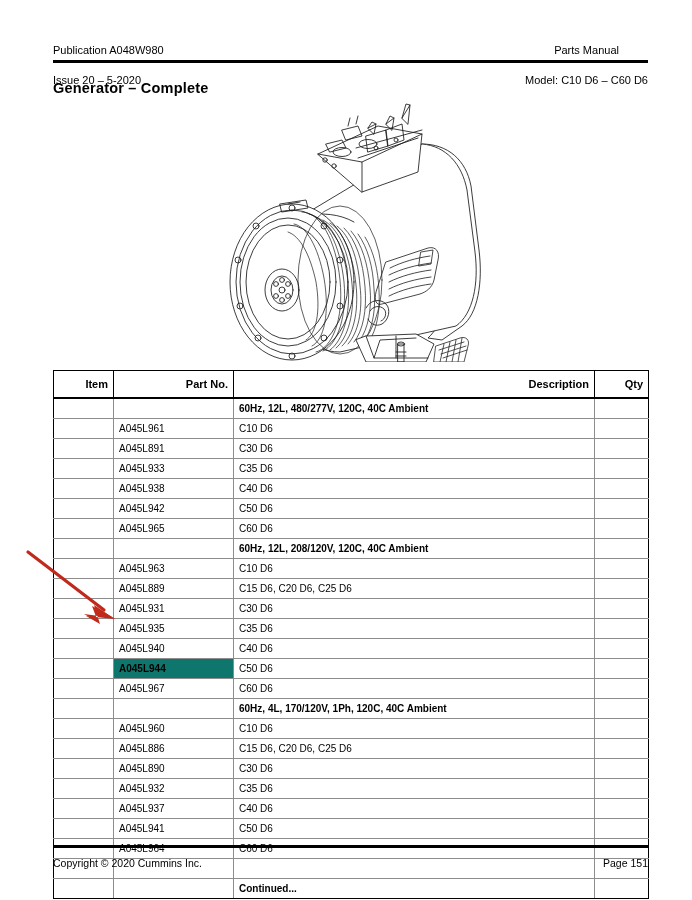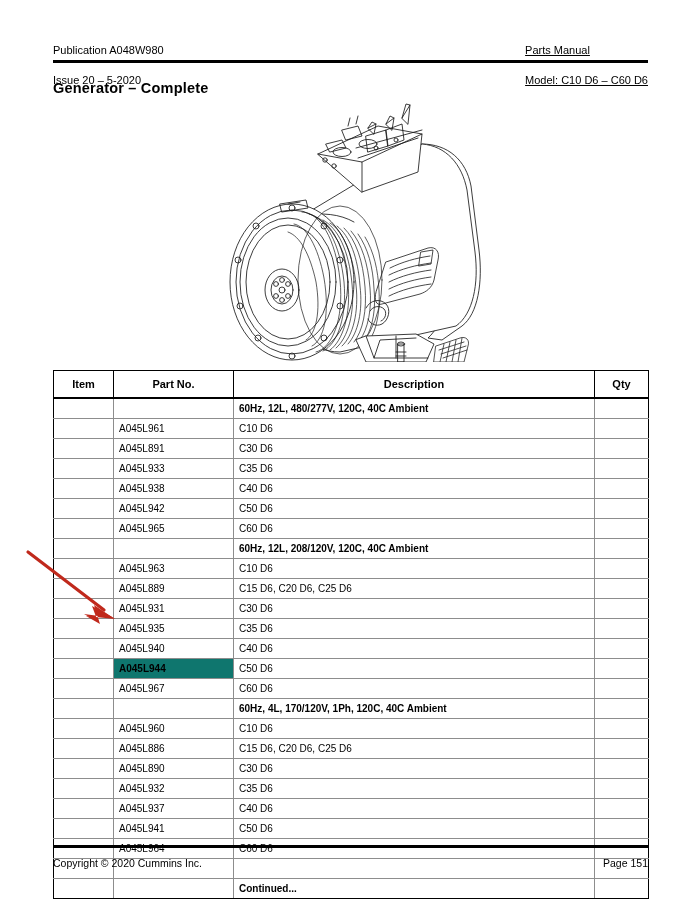--- a/index.html
+++ b/index.html
@@ -21,21 +21,21 @@
     position: absolute;
     left: 53px;
     top: 28px;
     width: 595px;
     display: flex;
     justify-content: space-between;
     font-size: 11px;
     line-height: 15px;
   }
   .hdr-left, .hdr-right { white-space: pre-line; }
-  .hdr-right { text-align: left; text-decoration: underline; }
+  .hdr-right { text-align: center; }
 
   .rule-top {
     position: absolute;
     left: 53px;
     top: 60px;
     width: 595px;
     height: 0;
     border-top: 2px solid #000;
     border-bottom: 1px solid #000;
   }
@@ -81,21 +81,21 @@
     overflow: hidden;
     white-space: nowrap;
   }
   .parts-table thead th {
     border: 1px solid #000;
     border-bottom-width: 2px;
     font-weight: bold;
     font-size: 11px;
     height: 26px;
     line-height: 26px;
-    text-align: center;
+    text-align: right;
   }
   .parts-table tbody tr td { border-color: #8d8d8d; }
   .parts-table tbody tr td:first-child { border-left-color: #000; }
   .parts-table tbody tr td:last-child  { border-right-color: #000; }
   .parts-table tbody tr:last-child td  { border-bottom-color: #000; }
 
   col.c-item { width: 60px; }
   col.c-part { width: 120px; }
   col.c-desc { width: 361px; }
   col.c-qty  { width: 54px; }

